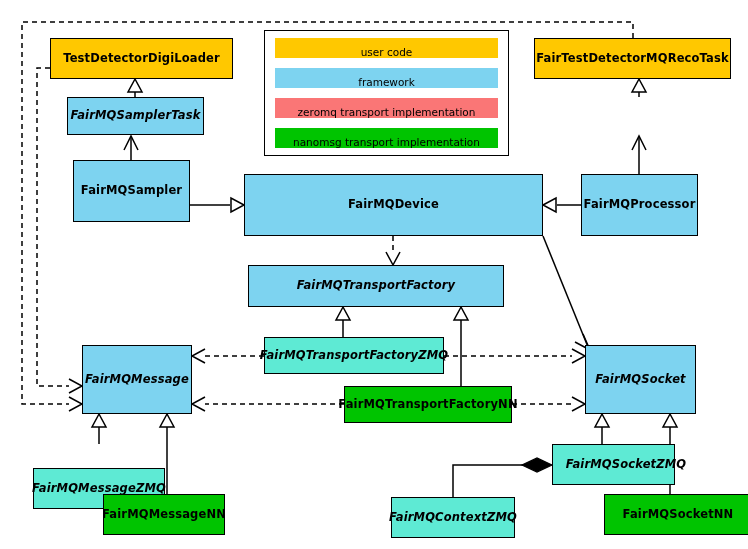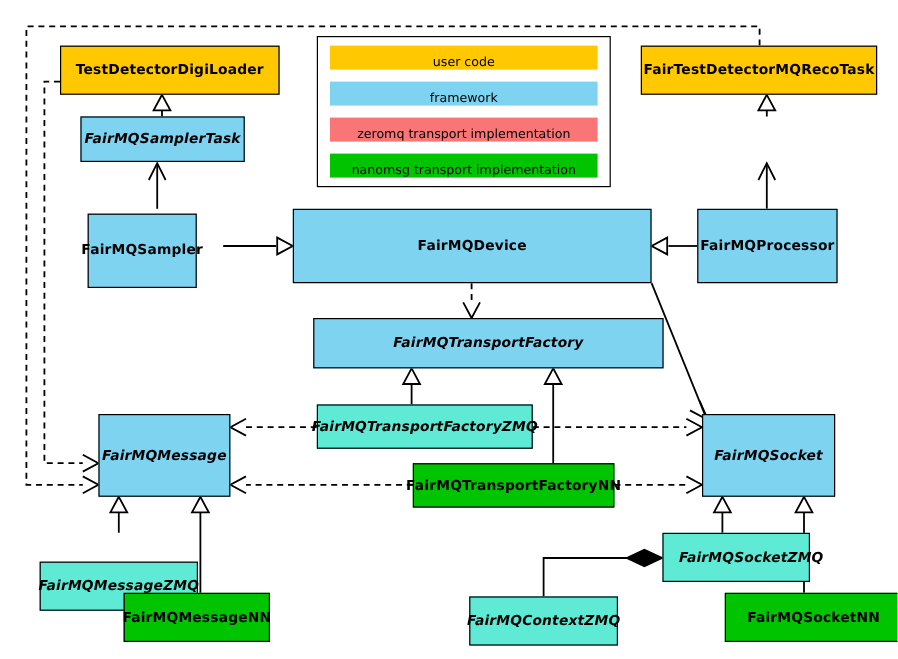--- a/index.html
+++ b/index.html
@@ -209,33 +209,33 @@
 
   <div class="node c-user" style="left:534px; top:38px;  width:197px; height:41px;">
     <span>FairTestDetectorMQRecoTask</span>
   </div>
 
   <div class="node c-framework abstract" style="left:67px;  top:97px;  width:137px; height:38px;">
     <span>FairMQSamplerTask</span>
   </div>
 
 
-  <div class="node c-framework" style="left:73px;  top:178px; width:91px; height:62px;">
+  <div class="node c-framework" style="left:73px;  top:160px; width:117px; height:62px;">
     <span>FairMQSampler</span>
   </div>
 
   <div class="node c-framework" style="left:244px; top:174px; width:299px; height:62px;">
     <span>FairMQDevice</span>
   </div>
 
   <div class="node c-framework" style="left:581px; top:174px; width:117px; height:62px;">
     <span>FairMQProcessor</span>
   </div>
 
-  <div class="node c-framework abstract" style="left:261px; top:265px; width:292px; height:42px;">
+  <div class="node c-framework abstract" style="left:248px; top:265px; width:256px; height:42px;">
     <span>FairMQTransportFactory</span>
   </div>
 
   <div class="node c-zeromq" style="left:264px; top:337px; width:180px; height:37px;">
     <span>FairMQTransportFactoryZMQ</span>
   </div>
 
   <div class="node c-nanomsg" style="left:344px; top:386px; width:168px; height:37px;">
     <span>FairMQTransportFactoryNN</span>
   </div>

